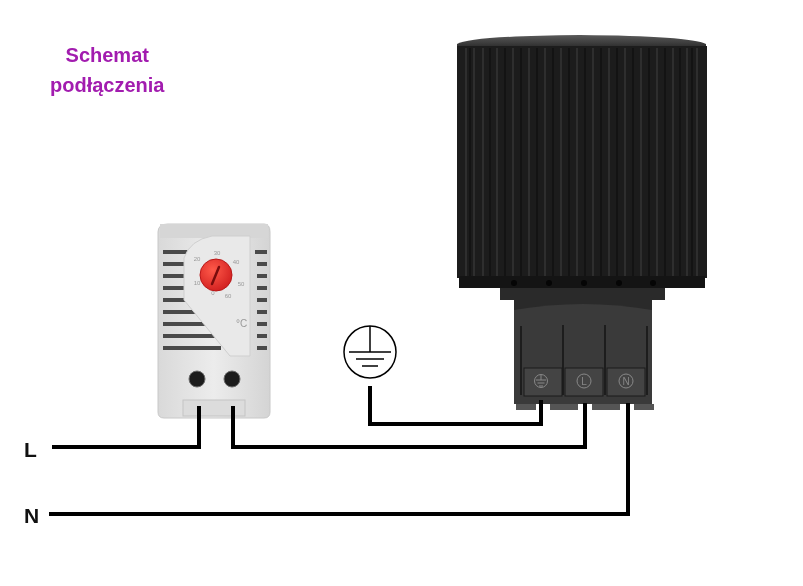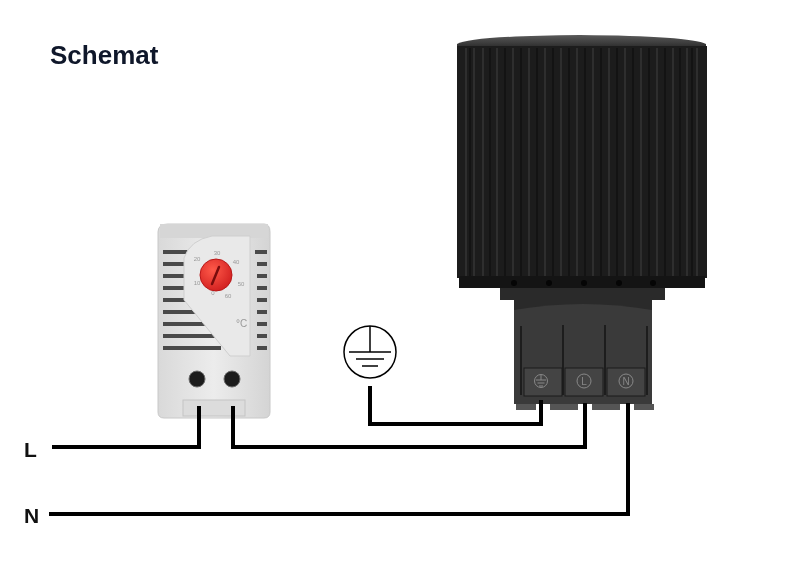--- a/index.html
+++ b/index.html
@@ -1,28 +1,29 @@
 <!DOCTYPE html>
 <html><head>
   <meta charset="utf-8">
   <style>
     html, body { margin: 0; padding: 0; background: #ffffff; }
     body { width: 803px; height: 586px; position: relative; overflow: hidden;
            font-family: "Liberation Sans", sans-serif; }
     .title { position: absolute; left: 50px; top: 40px; font-weight: bold;
-             font-size: 26px; line-height: 30px; color: #0f172a; text-align: center; }
+             font-size: 20px; line-height: 30px; color: #a21caf; text-align: center; }
     .wire-label { position: absolute; font-weight: bold; font-size: 21px; color: #111; }
     svg { position: absolute; left: 0; top: 0; }
     .dial-num { font-family: "Liberation Sans", sans-serif; font-size: 6px; fill: #9a9a9a; }
   </style>
 </head>
 <body>
 
 <div class="title">
   <div>Schemat</div>
+  <div>podłączenia</div>
 </div>
 
 <div class="wire-label" style="left:24px; top:438px;">L</div>
 <div class="wire-label" style="left:24px; top:504px;">N</div>
 
 <svg width="803" height="586" viewBox="0 0 803 586">
   <defs>
     <linearGradient id="heaterTop" x1="0" y1="0" x2="0" y2="1">
       <stop offset="0" stop-color="#5a5a5a"></stop>
       <stop offset="1" stop-color="#2a2a2a"></stop>

